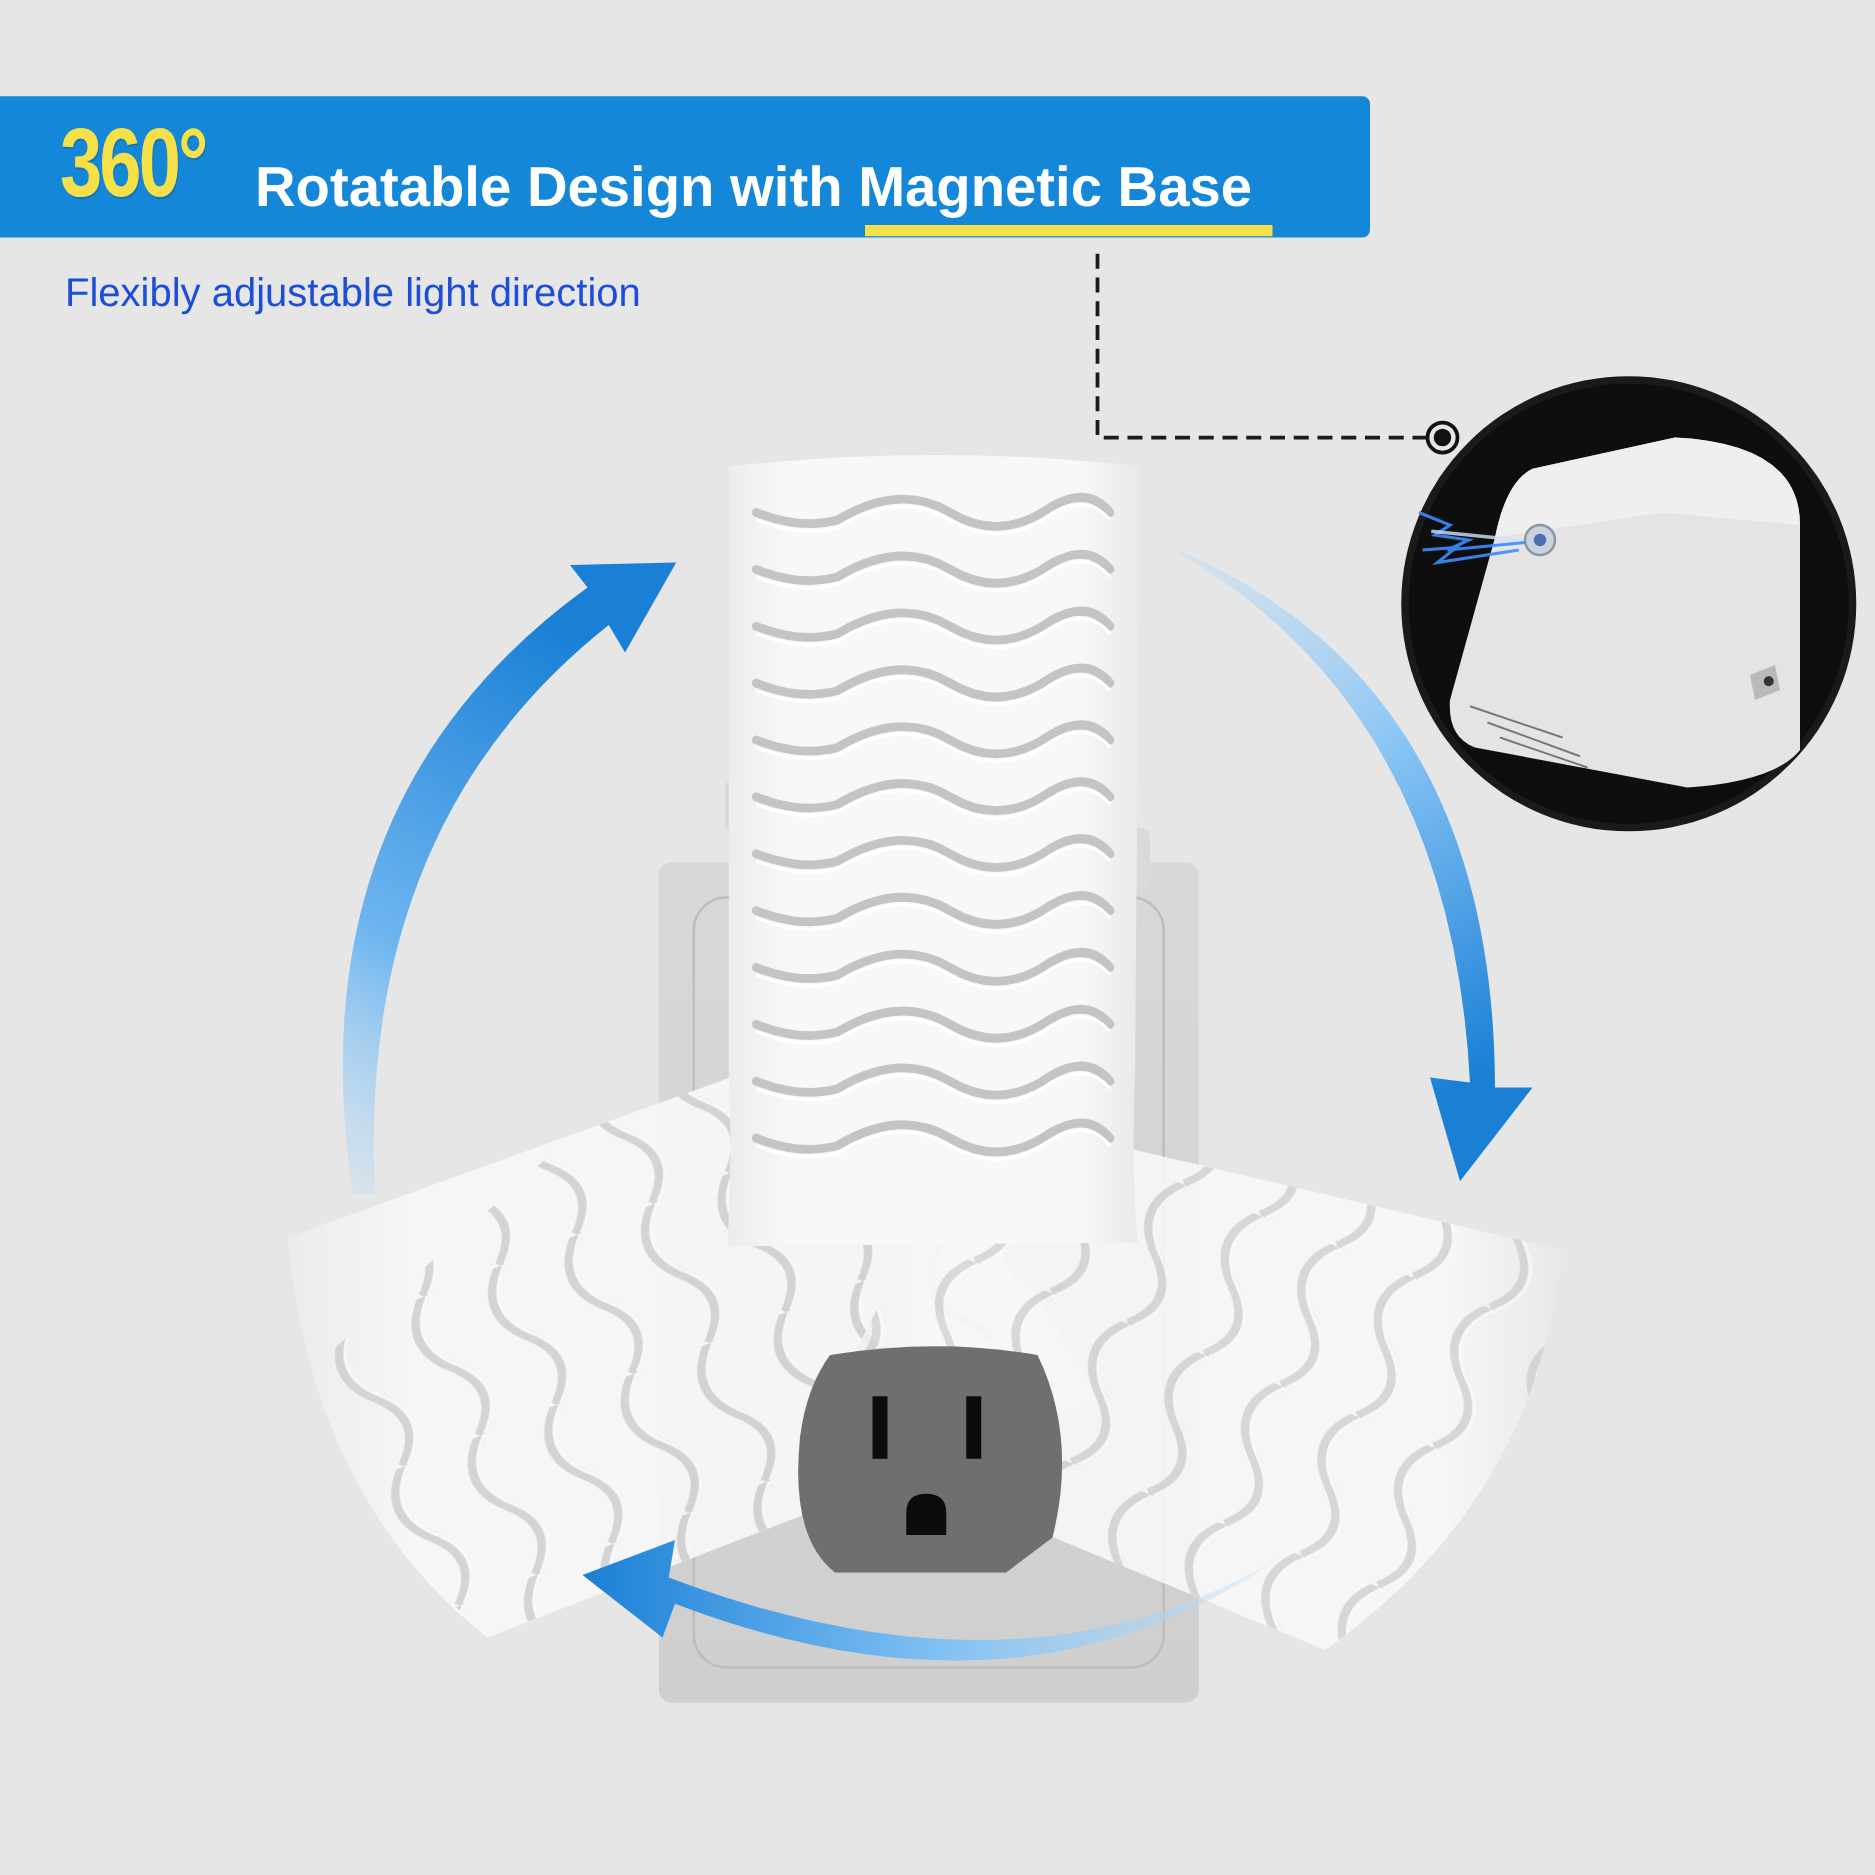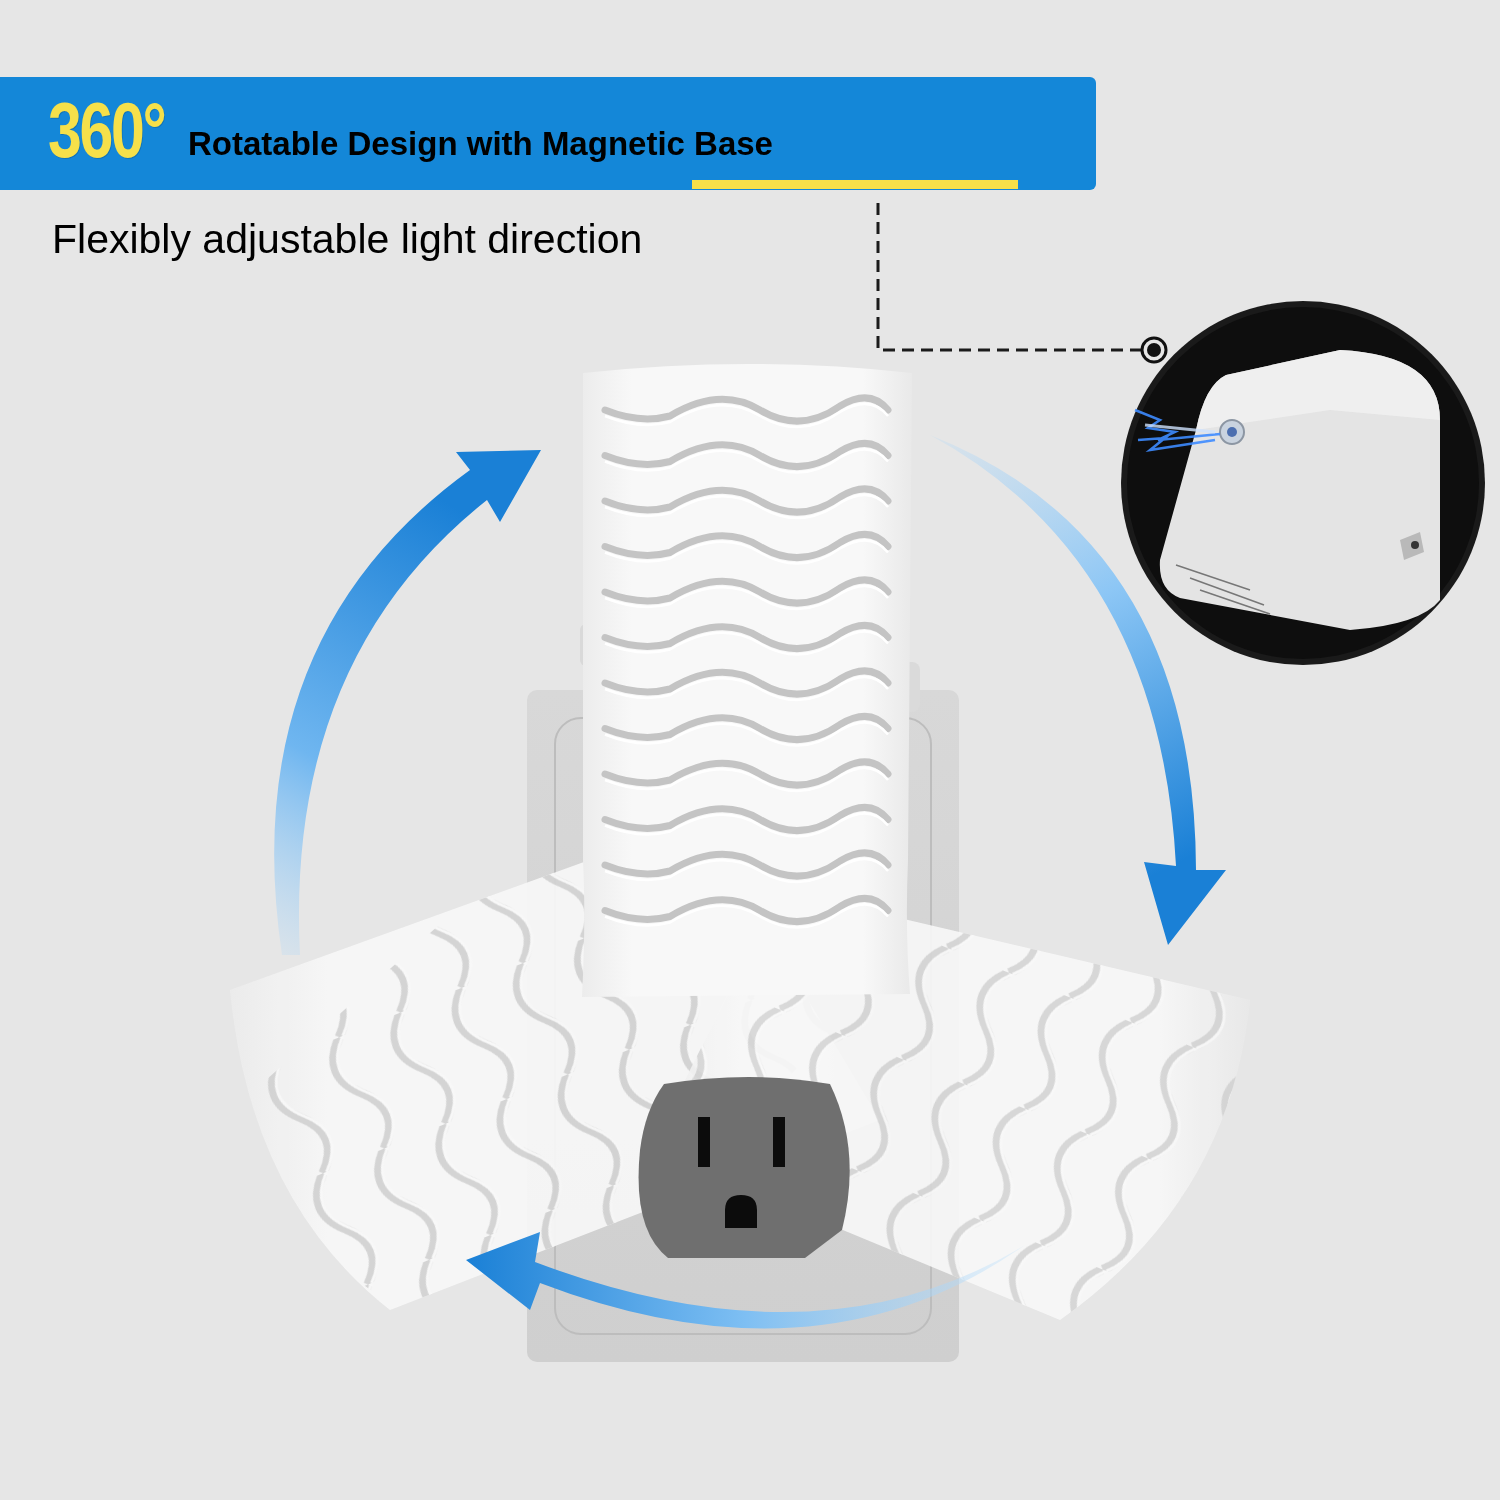--- a/index.html
+++ b/index.html
@@ -17,32 +17,32 @@
     }
     .banner .deg {
       position: absolute; left: 48px; top: 14px;
       font-family: "Liberation Sans", sans-serif;
       font-weight: 700; font-size: 78px; line-height: 1;
       color: #f6e04a; letter-spacing: -3px;
       transform: scaleX(0.78); transform-origin: left center;
       text-shadow: 1px 1px 0 rgba(0,0,0,0.15);
     }
     .banner .title {
-      position: absolute; left: 188px; top: 50px;
-      font-weight: 700; font-size: 33px; line-height: 1;
-      color: #000000; white-space: nowrap;
+      position: absolute; left: 204px; top: 50px;
+      font-weight: 700; font-size: 45px; line-height: 1;
+      color: #ffffff; white-space: nowrap;
     }
     .banner .title .hl { position: relative; }
     .banner .underline {
       position: absolute; left: 692px; top: 103px;
       width: 326px; height: 9px; background: #f6e04a;
     }
     .subtitle {
       position: absolute; left: 52px; top: 216px;
-      font-size: 41px; color: #000000; white-space: nowrap;
+      font-size: 32px; color: #1d4ed8; white-space: nowrap;
     }
     .stage { position: absolute; left: 0; top: 0; width: 1500px; height: 1500px; }
   </style>
 </head>
 <body>
 
 <div class="banner">
   <div class="deg">360°</div>
   <div class="title">
     <span>Rotatable Design with </span><span class="hl">Magnetic Base</span>

